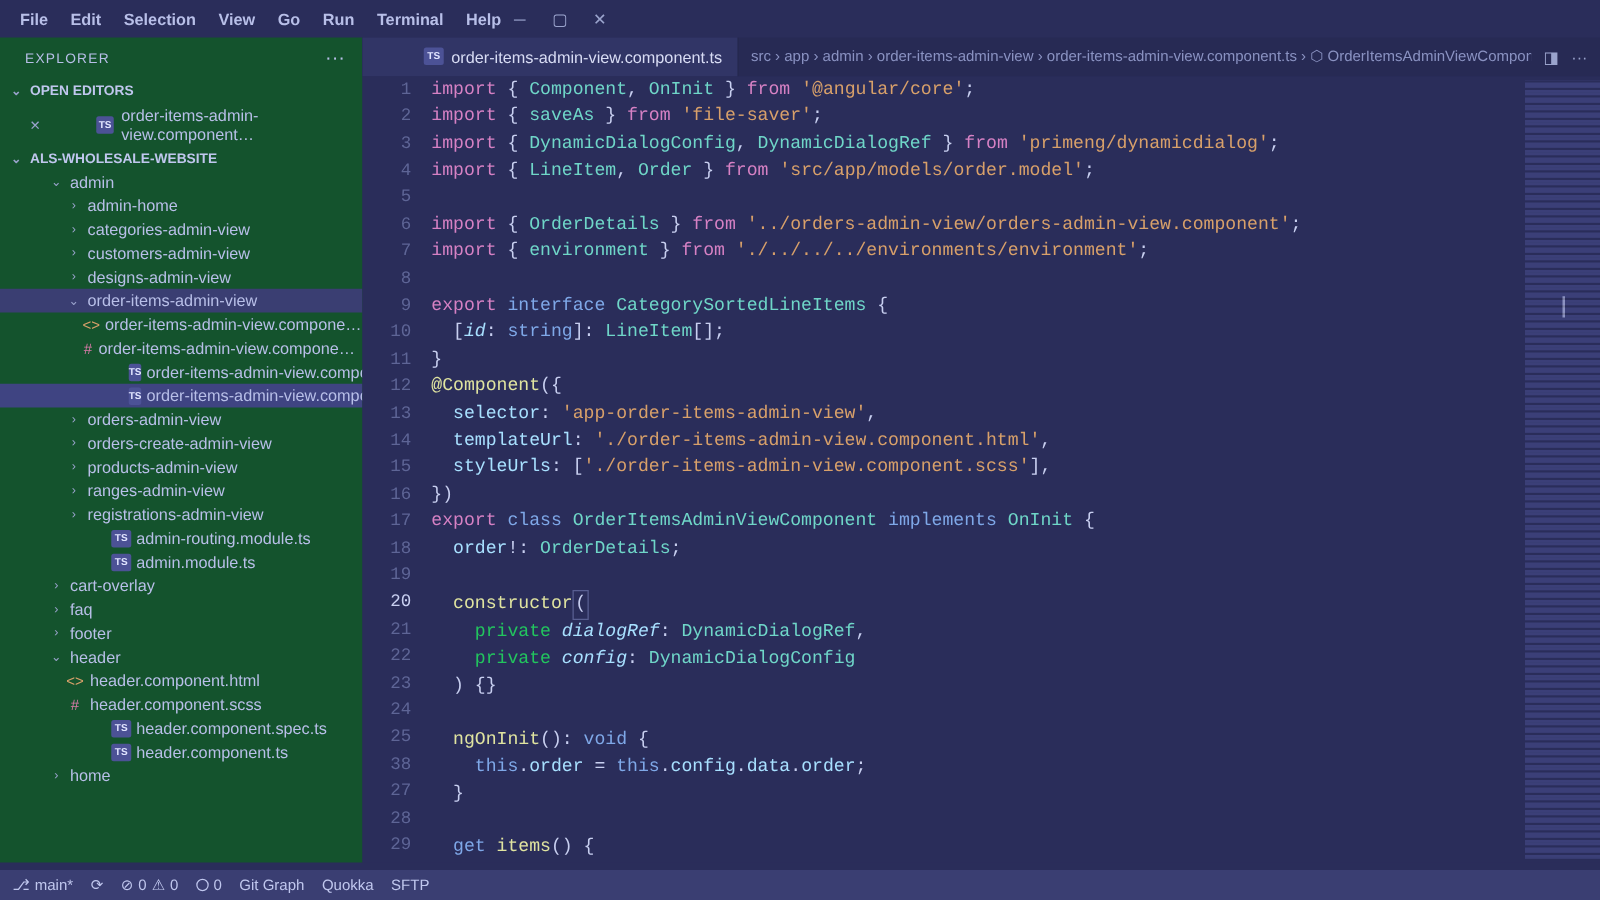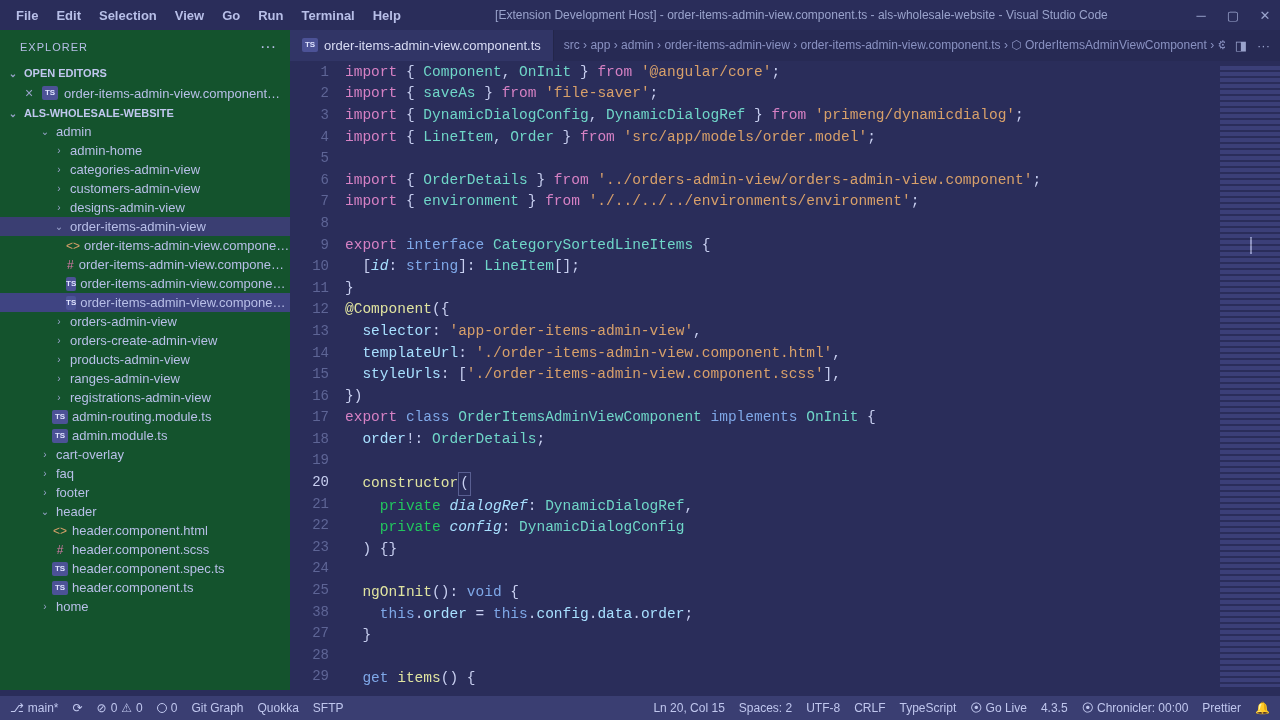--- a/index.html
+++ b/index.html
@@ -41,21 +41,21 @@
   .chev { width: 14px; text-align: center; font-size: 10px; color: #9aa3cc; }
   .open-editors-body { padding-left: 0; }
   .open-editor-row {
     display: flex; align-items: center; gap: 6px;
     padding: 3px 6px 3px 22px; font-size: 13px;
   }
   .close-x { width: 14px; text-align: center; color: #9aa3cc; font-size: 14px; }
   .ts-badge {
     display: inline-block; width: 16px; height: 14px; background: #4c5296;
     color: #e0e4ff; font-size: 8px; font-weight: 700; text-align: center;
-    line-height: 14px; border-radius: 2px;
+    line-height: 14px; border-radius: 2px; margin-left: 37px;
   }
   .tree { flex: 1; overflow-y: auto; font-size: 13px; }
   .tree-row {
     display: flex; align-items: center; gap: 4px;
     padding: 2px 6px; cursor: pointer; white-space: nowrap;
     overflow: hidden; text-overflow: ellipsis;
   }
   .tree-row.sel { background: #3a3e72; }
   .tree-row.active { background: #3f4482; }
   .d1 { padding-left: 38px; } .d2 { padding-left: 52px; } .d3 { padding-left: 66px; }
@@ -138,21 +138,20 @@
   <div class="menu">
     <div class="menu-item">File</div>
     <div class="menu-item">Edit</div>
     <div class="menu-item">Selection</div>
     <div class="menu-item">View</div>
     <div class="menu-item">Go</div>
     <div class="menu-item">Run</div>
     <div class="menu-item">Terminal</div>
     <div class="menu-item">Help</div>
   </div>
-  <div class="title-text">[Extension Development Host] - order-items-admin-view.component.ts - als-wholesale-website - Visual Studio Code</div>
   <div class="win-controls">
     <div class="win-btn">─</div>
     <div class="win-btn">▢</div>
     <div class="win-btn">✕</div>
   </div>
 </div>
 
 <div class="main-row">
   <div class="sidebar">
     <div class="explorer-hdr">
@@ -368,25 +367,13 @@
     <span class="status-item">⟳</span>
     <span class="status-item">⊘ <span>0</span> ⚠ <span>0</span></span>
     <span class="status-item">
         <span class="circ"></span> 
         <span>0</span>
       </span>
     <span class="status-item">Git Graph</span>
     <span class="status-item">Quokka</span>
     <span class="status-item">SFTP</span>
   </div>
-  <div class="status-right">
-    <span class="status-item">Ln 20, Col 15</span>
-    <span class="status-item">Spaces: 2</span>
-    <span class="status-item">UTF-8</span>
-    <span class="status-item">CRLF</span>
-    <span class="status-item">TypeScript</span>
-    <span class="status-item">⦿ Go Live</span>
-    <span class="status-item">4.3.5</span>
-    <span class="status-item">⦿ Chronicler: 00:00</span>
-    <span class="status-item">Prettier</span>
-    <span class="status-item">🔔</span>
-  </div>
 </div>
 
 </body></html>

